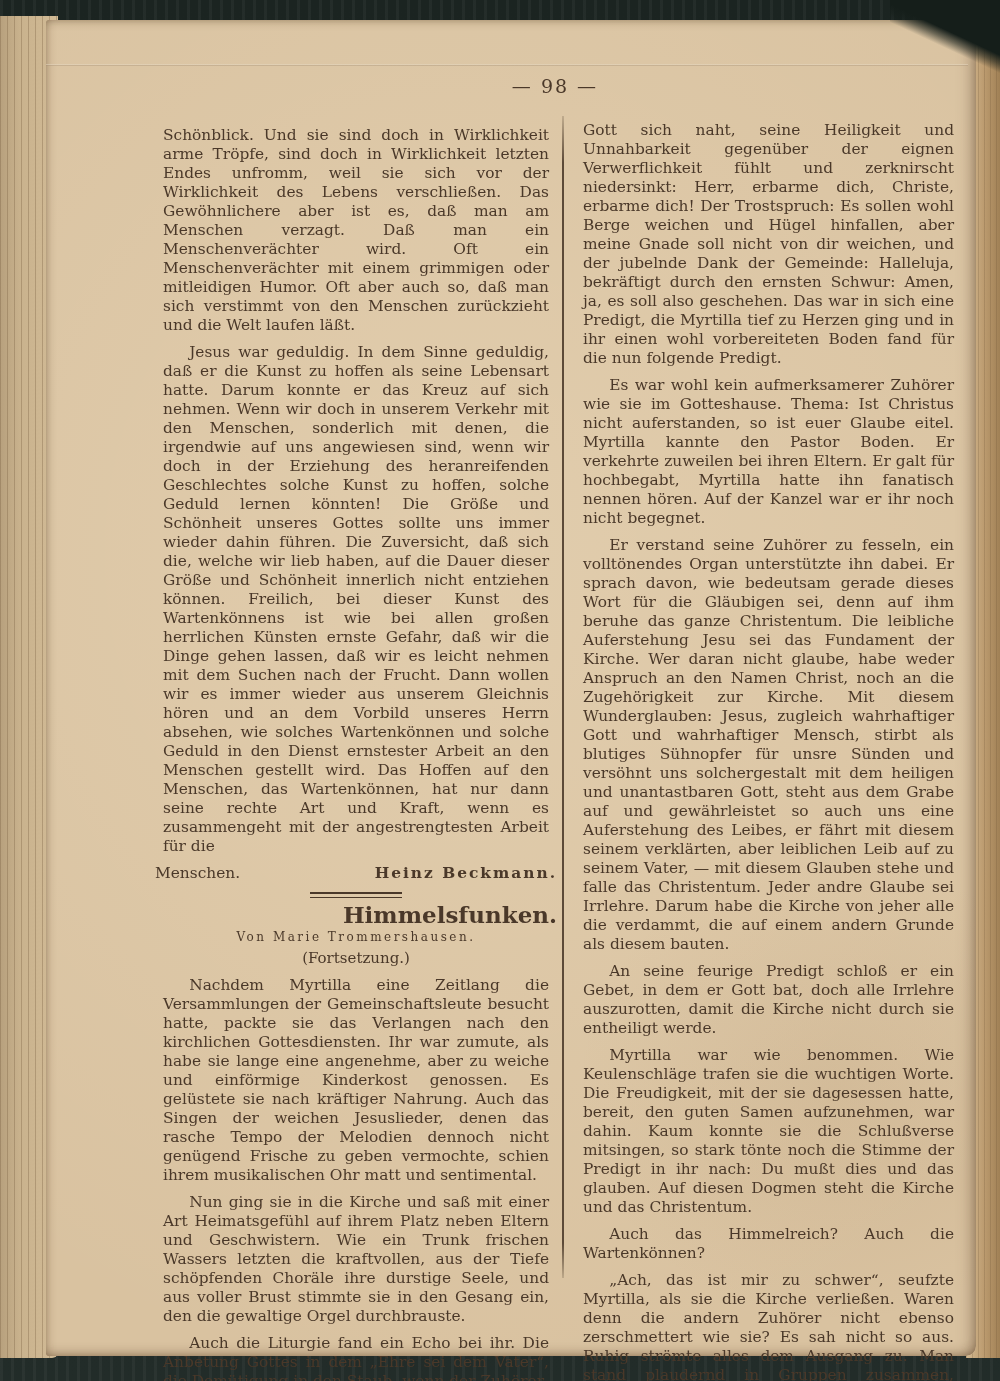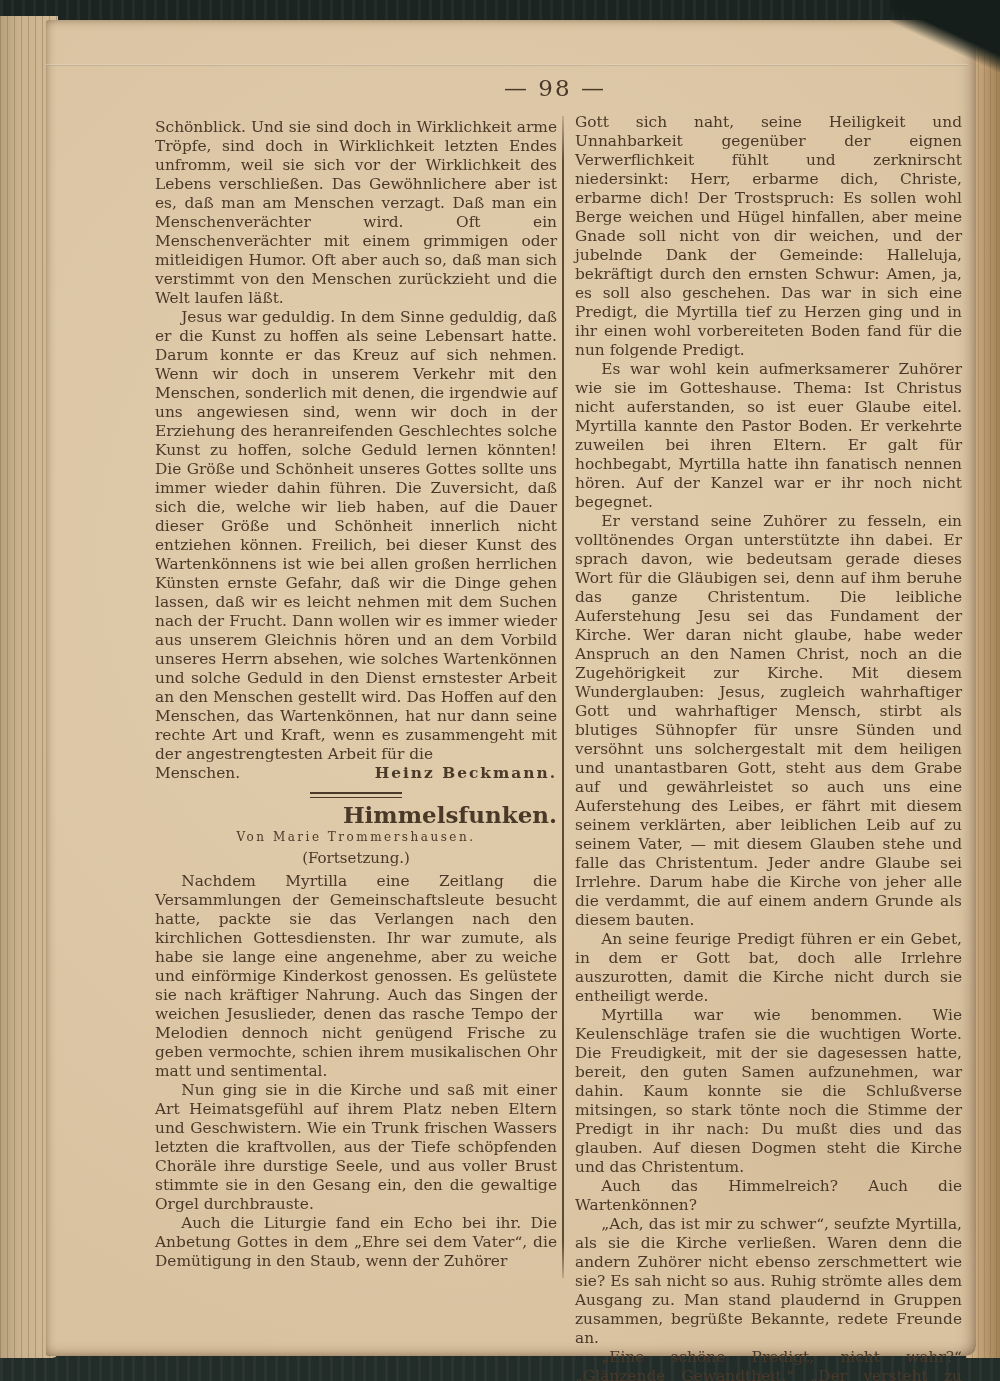--- a/index.html
+++ b/index.html
@@ -43,30 +43,30 @@
     position:absolute; left:0; right:8px; top:44px; height:2px;
     background:linear-gradient(rgba(255,246,226,.5), rgba(100,72,45,.28));
   }
   
   .corner-dark {
     position:absolute; right:0; top:0; width:110px; height:80px;
     background:linear-gradient(205deg, #151e1a 42%, rgba(21,30,26,.55) 49%, transparent 56%);
   }
   .page-number {
     position:absolute; left:155px; width:800px; top:75px;
-    text-align:center; font-size:23px; letter-spacing:2px; color:#4a3829;
+    text-align:center; font-size:19px; letter-spacing:2px; color:#4a3829;
   }
   .divider {
     position:absolute; left:562px; top:116px; width:2px; height:1162px;
     background:linear-gradient(rgba(76,60,42,.2), #5c4a38 4%, #5c4a38 97%, rgba(76,60,42,.2));
   }
   .col { position:absolute; font-size:15.4px; line-height:19px; color:#4a3829; text-align:justify; }
   .col-left  { left:155px; top:118px; width:402px; }
   .col-right { left:575px; top:113px; width:387px; }
-  .col p { margin:0; text-indent:1.7em; }
+  .col p { margin:8px; text-indent:1.7em; }
   .col p.noindent { text-indent:0; }
   .sig-line { display:flex; justify-content:space-between; align-items:baseline; }
   .sig-line .sig { letter-spacing:2px; font-weight:700; }
   .double-rule {
     width:92px; height:3px; margin:9px auto 7px auto;
     border-top:2px solid #4a3829; border-bottom:1px solid #4a3829;
   }
   .story-title {
     text-align:right; text-indent:0 !important;
     font-size:23px; font-weight:bold; margin:2px 0 4px 0 !important;
@@ -114,20 +114,20 @@
 
     <p>Nachdem Myrtilla eine Zeitlang die Versammlungen der Gemeinschaftsleute besucht hatte, packte sie das Verlangen nach den kirchlichen Gottesdiensten. Ihr war zumute, als habe sie lange eine angenehme, aber zu weiche und einförmige Kinderkost genossen. Es gelüstete sie nach kräftiger Nahrung. Auch das Singen der weichen Jesuslieder, denen das rasche Tempo der Melodien dennoch nicht genügend Frische zu geben vermochte, schien ihrem musikalischen Ohr matt und sentimental.</p>
     <p>Nun ging sie in die Kirche und saß mit einer Art Heimatsgefühl auf ihrem Platz neben Eltern und Geschwistern. Wie ein Trunk frischen Wassers letzten die kraftvollen, aus der Tiefe schöpfenden Choräle ihre durstige Seele, und aus voller Brust stimmte sie in den Gesang ein, den die gewaltige Orgel durchbrauste.</p>
     <p>Auch die Liturgie fand ein Echo bei ihr. Die Anbetung Gottes in dem „Ehre sei dem Vater“, die Demütigung in den Staub, wenn der Zuhörer</p>
   </div>
 
   <div class="col col-right">
     <p class="noindent">Gott sich naht, seine Heiligkeit und Unnahbarkeit gegenüber der eignen Verwerflichkeit fühlt und zerknirscht niedersinkt: Herr, erbarme dich, Christe, erbarme dich! Der Trostspruch: Es sollen wohl Berge weichen und Hügel hinfallen, aber meine Gnade soll nicht von dir weichen, und der jubelnde Dank der Gemeinde: Halleluja, bekräftigt durch den ernsten Schwur: Amen, ja, es soll also geschehen. Das war in sich eine Predigt, die Myrtilla tief zu Herzen ging und in ihr einen wohl vorbereiteten Boden fand für die nun folgende Predigt.</p>
     <p>Es war wohl kein aufmerksamerer Zuhörer wie sie im Gotteshause. Thema: Ist Christus nicht auferstanden, so ist euer Glaube eitel. Myrtilla kannte den Pastor Boden. Er verkehrte zuweilen bei ihren Eltern. Er galt für hochbegabt, Myrtilla hatte ihn fanatisch nennen hören. Auf der Kanzel war er ihr noch nicht begegnet.</p>
     <p>Er verstand seine Zuhörer zu fesseln, ein volltönendes Organ unterstützte ihn dabei. Er sprach davon, wie bedeutsam gerade dieses Wort für die Gläubigen sei, denn auf ihm beruhe das ganze Christentum. Die leibliche Auferstehung Jesu sei das Fundament der Kirche. Wer daran nicht glaube, habe weder Anspruch an den Namen Christ, noch an die Zugehörigkeit zur Kirche. Mit diesem Wunderglauben: Jesus, zugleich wahrhaftiger Gott und wahrhaftiger Mensch, stirbt als blutiges Sühnopfer für unsre Sünden und versöhnt uns solchergestalt mit dem heiligen und unantastbaren Gott, steht aus dem Grabe auf und gewährleistet so auch uns eine Auferstehung des Leibes, er fährt mit diesem seinem verklärten, aber leiblichen Leib auf zu seinem Vater, — mit diesem Glauben stehe und falle das Christentum. Jeder andre Glaube sei Irrlehre. Darum habe die Kirche von jeher alle die verdammt, die auf einem andern Grunde als diesem bauten.</p>
-    <p>An seine feurige Predigt führen er ein Gebet, in dem er Gott bat, doch alle Irrlehre auszurotten, damit die Kirche nicht durch sie entheiligt werde.</p>
+    <p>An seine feurige Predigt schloß er ein Gebet, in dem er Gott bat, doch alle Irrlehre auszurotten, damit die Kirche nicht durch sie entheiligt werde.</p>
     <p>Myrtilla war wie benommen. Wie Keulenschläge trafen sie die wuchtigen Worte. Die Freudigkeit, mit der sie dagesessen hatte, bereit, den guten Samen aufzunehmen, war dahin. Kaum konnte sie die Schlußverse mitsingen, so stark tönte noch die Stimme der Predigt in ihr nach: Du mußt dies und das glauben. Auf diesen Dogmen steht die Kirche und das Christentum.</p>
     <p>Auch das Himmelreich? Auch die Wartenkönnen?</p>
     <p>„Ach, das ist mir zu schwer“, seufzte Myrtilla, als sie die Kirche verließen. Waren denn die andern Zuhörer nicht ebenso zerschmettert wie sie? Es sah nicht so aus. Ruhig strömte alles dem Ausgang zu. Man stand plaudernd in Gruppen zusammen, begrüßte Bekannte, redete Freunde an.</p>
     <p>„Eine schöne Predigt, nicht wahr?“ „Glänzende Gewandtheit.“ „Der versteht zu fesseln.“ „Und</p>
   </div>
 
 </div>
 
 </body></html>

